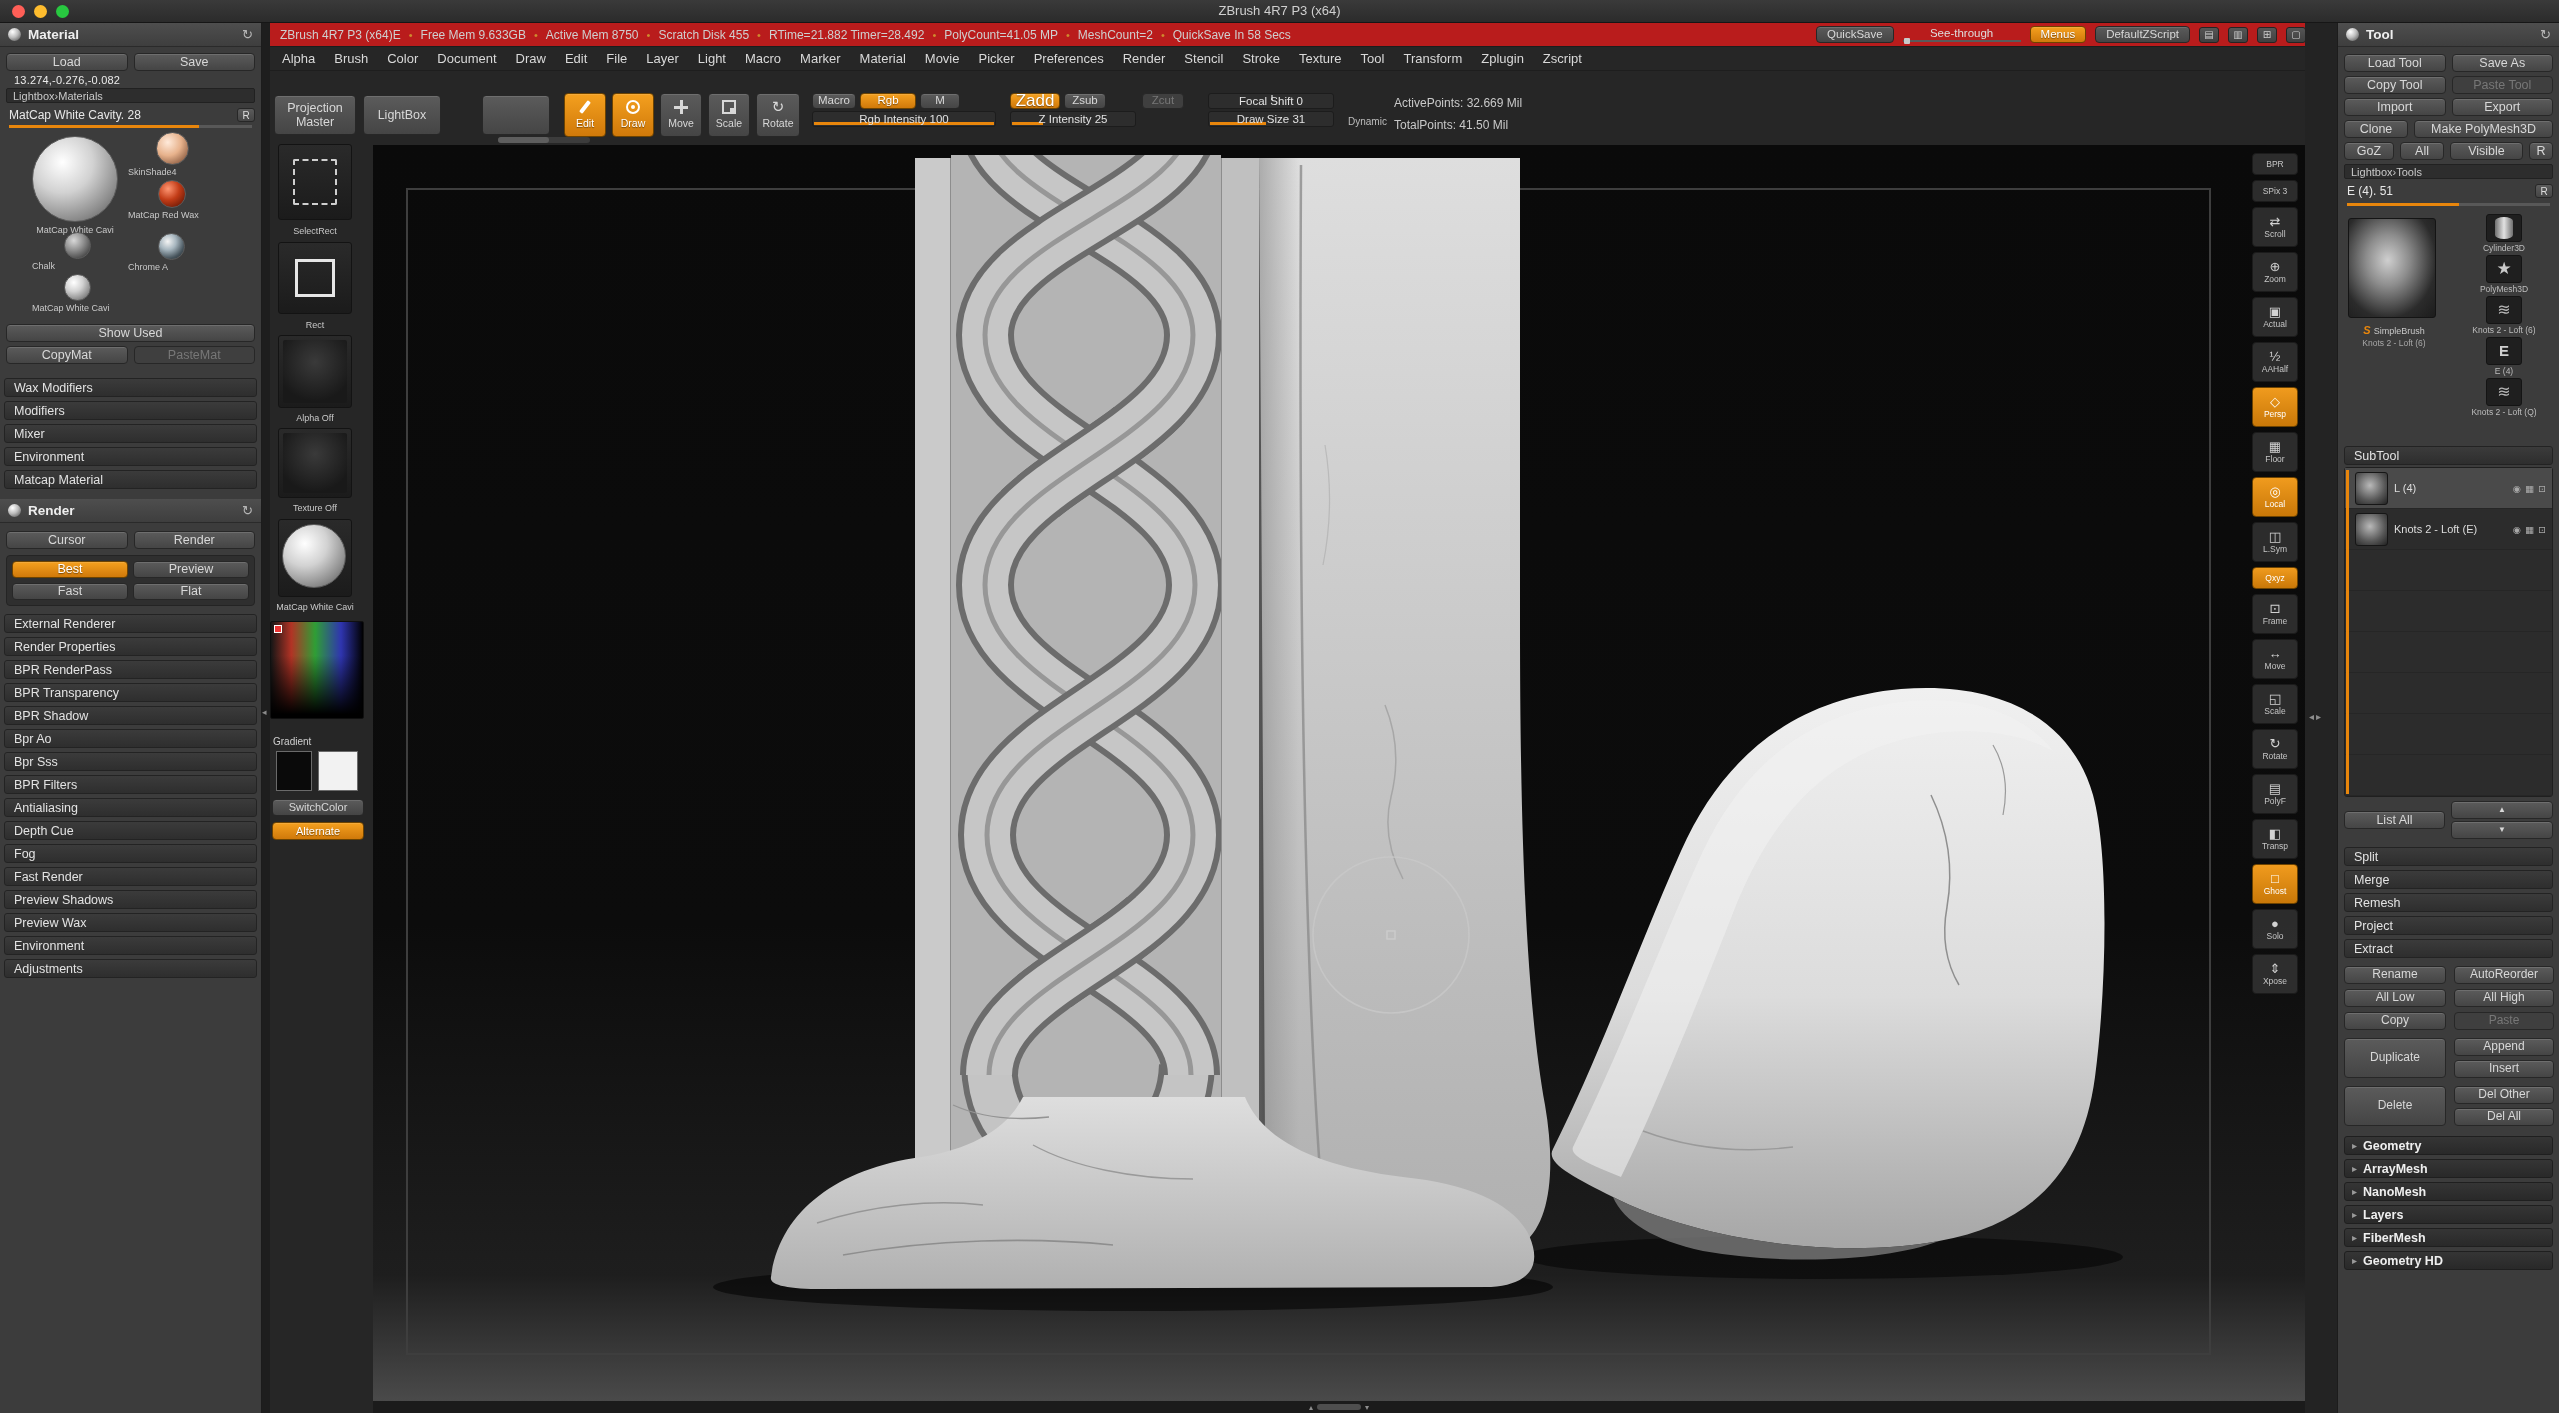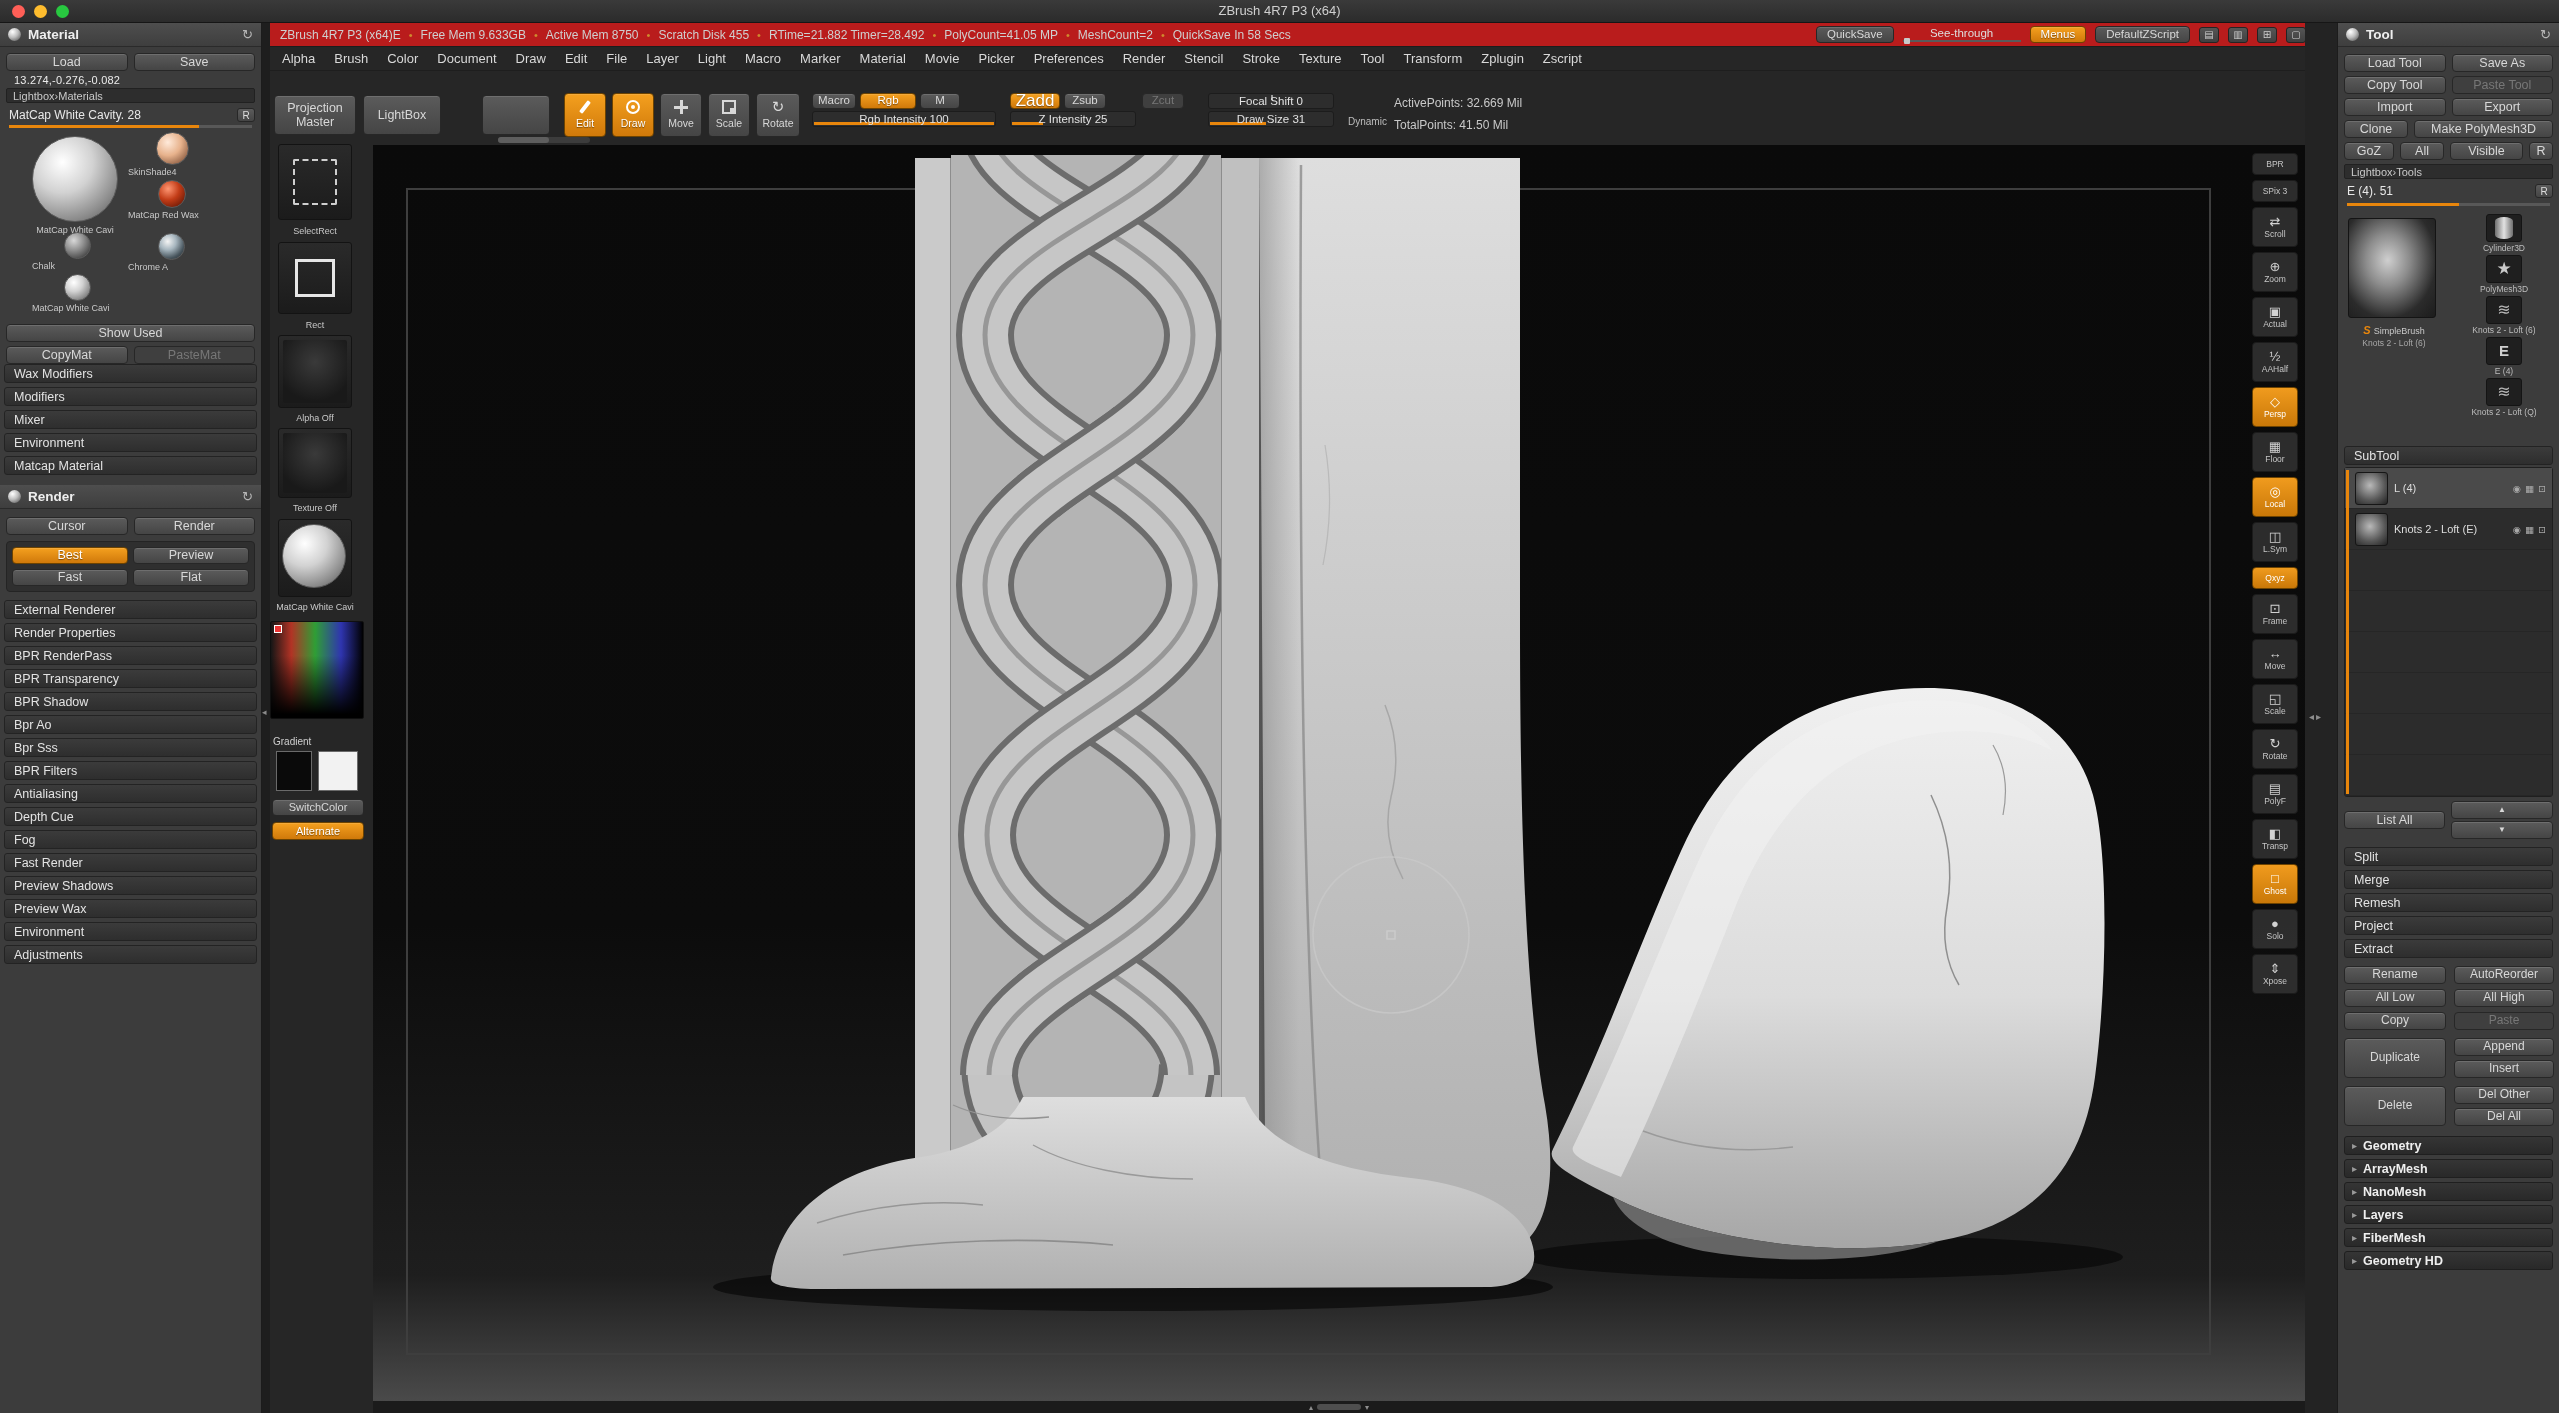--- a/index.html
+++ b/index.html
@@ -232,21 +232,21 @@
       </div>
 
       <div class="row" style="margin-top:2px;">
         <div class="btn">Show Used</div>
       </div>
       <div class="row" style="margin-top:4px;">
         <div class="btn">CopyMat</div>
         <div class="btn disabled">PasteMat</div>
       </div>
     </div>
-    <div class="seclist" style="margin-top:0;">
+    <div class="seclist" style="margin-top:14px;">
         <div class="sectionbar">Wax Modifiers</div>
         <div class="sectionbar">Modifiers</div>
         <div class="sectionbar">Mixer</div>
         <div class="sectionbar">Environment</div>
         <div class="sectionbar">Matcap Material</div>
       </div>
 
     <div class="pal-header" style="margin-top:10px;">
       <span class="pal-ico"></span>
       <span class="pal-title">Render</span>

